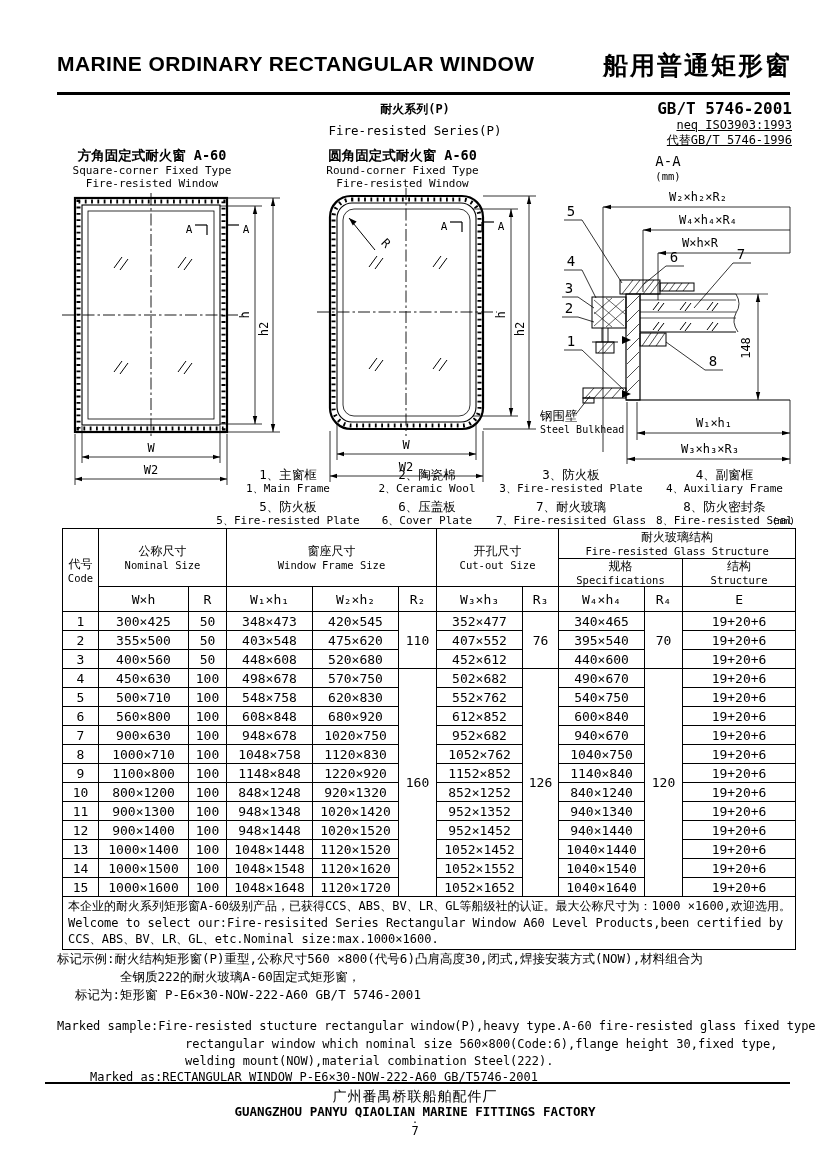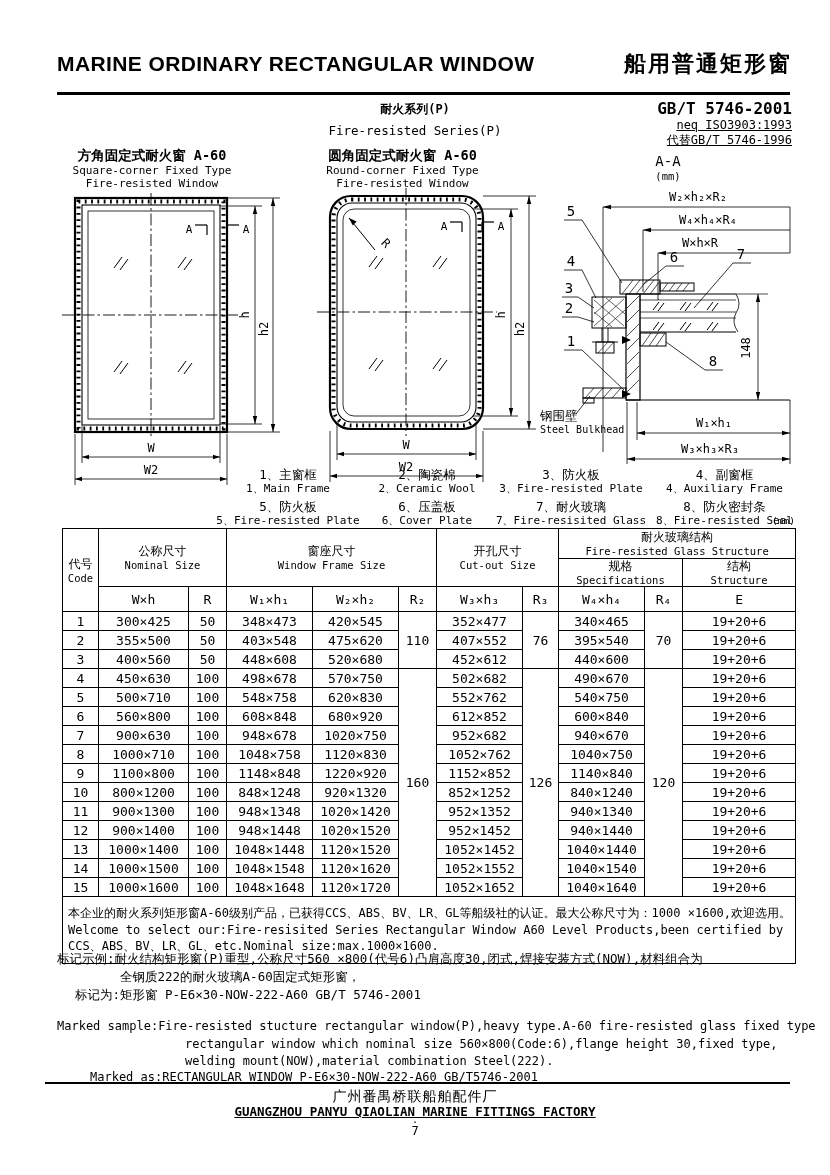--- a/index.html
+++ b/index.html
@@ -1,21 +1,21 @@
 <!DOCTYPE html>
 <html><head>
 <meta charset="utf-8">
 <style>
   * { margin:0; padding:0; box-sizing:border-box; }
   html,body { background:#e8e8e8; }
   .page { position:relative; width:830px; height:1175px; background:#ffffff; color:#000;
           font-family:"DejaVu Sans Mono","Liberation Mono",monospace; overflow:hidden; margin:0 auto; }
   .abs { position:absolute; }
   .title-en { font-family:"Liberation Sans",sans-serif; font-weight:bold; font-size:21px; letter-spacing:.4px; }
-  .title-cn { font-family:"Liberation Sans",sans-serif; font-weight:bold; font-size:22px; letter-spacing:2px; }
+  .title-cn { font-family:"Liberation Sans",sans-serif; font-weight:bold; font-size:25px; letter-spacing:2px; }
   .rule { background:#000; }
   .std1 { font-size:16px; font-weight:bold; text-align:right; }
   .std2, .std3 { font-size:12px; text-align:right; line-height:15px;text-decoration:underline; }
   .series-cn { font-size:12px; font-weight:bold; text-align:center; }
   .series-en { font-size:12.5px; text-align:center; }
   .diag-title { text-align:center; }
   .diag-title .cn { font-size:13.5px; font-weight:bold; line-height:17px; }
   .diag-title .en { font-size:11px; line-height:13px; }
   svg { overflow:visible; }
   svg line, svg rect, svg path, svg polyline { stroke:#000; fill:none; }
@@ -27,25 +27,25 @@
   .legend .en { font-size:11px; line-height:13px; }
   .mm-label { font-size:9.5px; }
   table.spec { border-collapse:collapse; table-layout:fixed; width:733px; }
   table.spec th, table.spec td { border:1px solid #000; text-align:center; vertical-align:middle;
         font-weight:normal; padding:0; overflow:hidden; }
   table.spec { border:1.5px solid #000; }
   .h-cn { display:block; font-size:12px; line-height:15px; }
   .h-en { display:block; font-size:10.5px; line-height:12px; }
   .units td { font-size:13px; height:25px; }
   .body-row td { font-size:13px; height:19px; }
-  .note-cell { text-align:left !important; padding:8px 5px !important; }
+  .note-cell { text-align:left !important; padding:1px 5px !important; }
   .note-cell div { font-size:12px; line-height:16.5px; white-space:nowrap; }
   .mark { font-size:12.5px; white-space:nowrap; }
   .footer-cn { font-size:14px; text-align:center; letter-spacing:1px; }
-  .footer-en { font-size:12.5px; font-weight:bold; text-align:center;text-decoration:underline; }
+  .footer-en { font-size:12.5px; font-weight:bold; text-align:center; }
   .footer-dot { font-size:10px; text-align:center; line-height:6px; }
   .footer-page { font-size:12px; text-align:center; }
 </style>
 </head>
 <body>
 
 <div class="page">
 
   <div class="abs title-en" style="left:57px;top:52px">MARINE ORDINARY RECTANGULAR WINDOW</div>
   <div class="abs title-cn" style="right:38px;top:49px">船用普通矩形窗</div>

